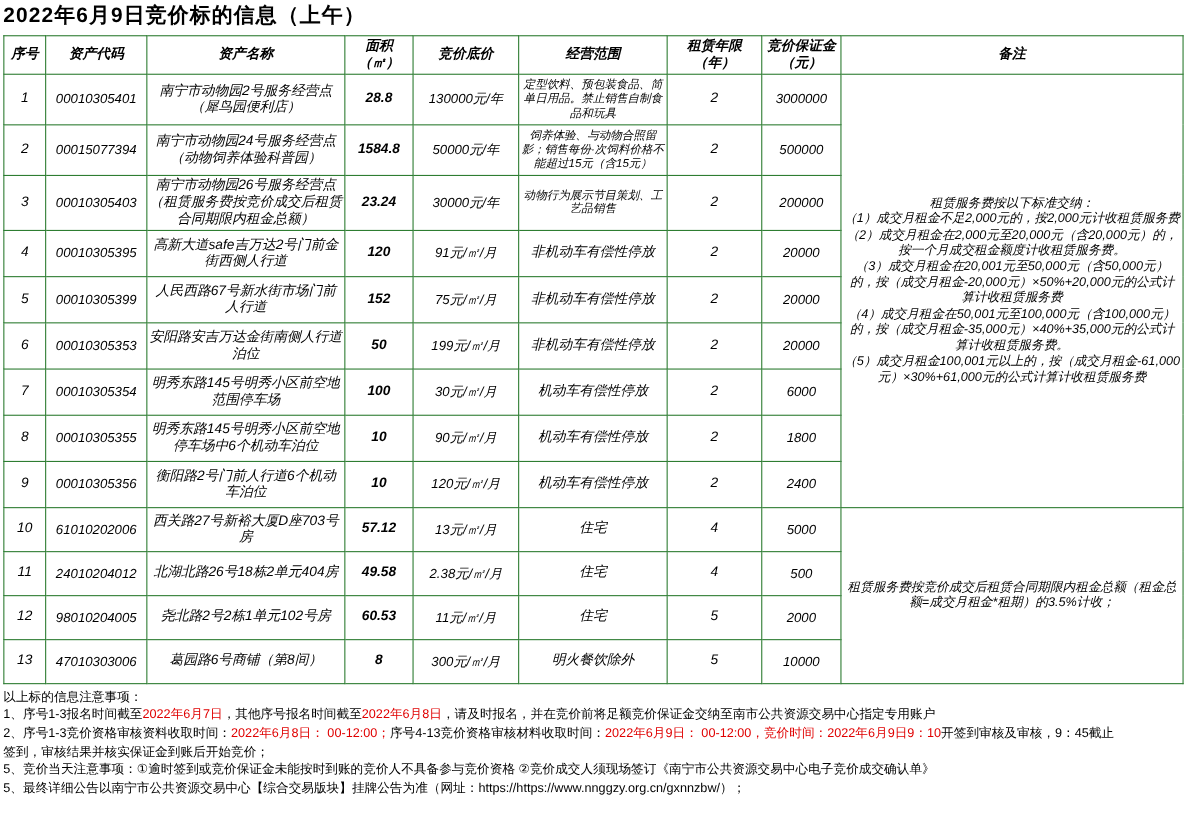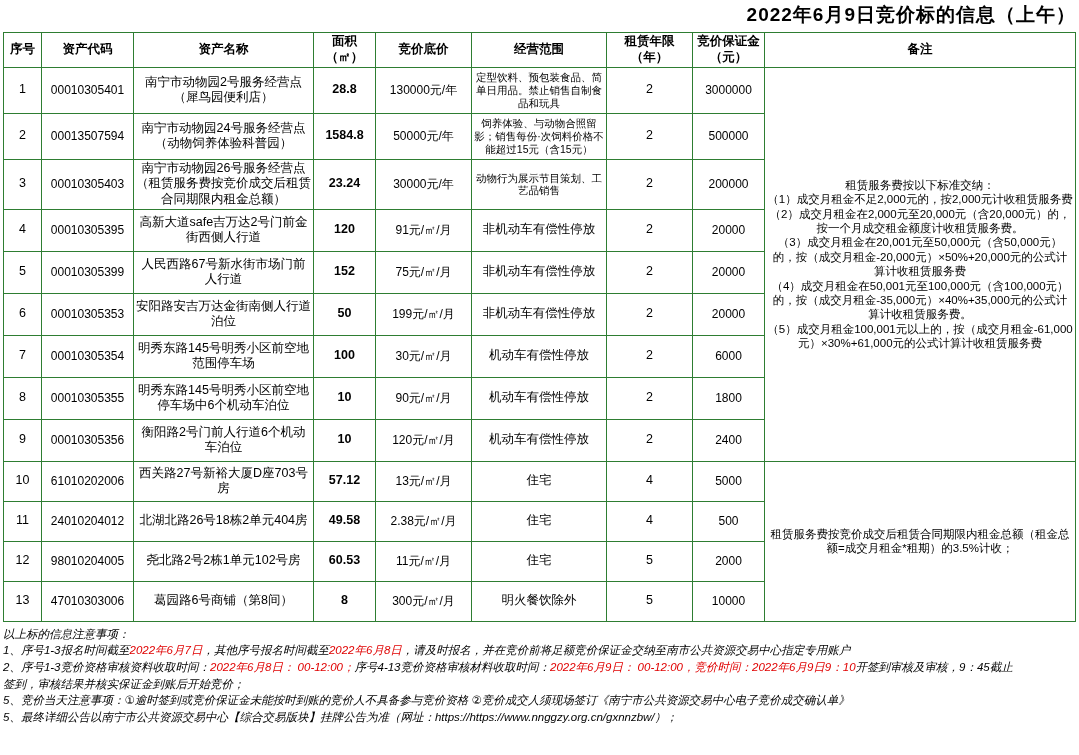--- a/index.html
+++ b/index.html
@@ -5,31 +5,32 @@
   html,body{margin:0;padding:0;background:#ffffff;}
   body{
     width:1079px;height:755px;
     font-family:"Liberation Sans","DejaVu Sans",sans-serif;
     color:#000;
     font-size:12px;
     overflow:hidden;
   }
   .page{width:1079px;height:755px;position:relative;box-sizing:border-box;padding:0 3px;}
   .title{
-    text-align:right;
+    text-align:left;
     font-size:19px;
     font-weight:bold;
     letter-spacing:1px;
     padding:4px 0 5px 0;
     line-height:1.2;
   }
   table.main{
     border-collapse:collapse;
     width:1073px;
     table-layout:fixed;
+    font-style:italic;
   }
   table.main th, table.main td{
     border:1px solid #2e7d32;
     text-align:center;
     vertical-align:middle;
     padding:1px 2px;
     line-height:1.25;
   }
   table.main th{
     font-weight:bold;
@@ -51,21 +52,21 @@
     vertical-align:top;
     padding:4px 6px;
     line-height:1.55;
   }
   td.remark.center-mid{vertical-align:middle;}
   .notes{
     margin-top:4px;
     font-size:11.5px;
     line-height:1.45;
   }
-  .notes div{white-space:nowrap;font-style:italic;}
+  .notes div{white-space:nowrap;}
   .red{color:#e00000;}
 </style>
 </head>
 <body>
 
 <div class="page">
 
   <div class="title">2022年6月9日竞价标的信息（上午）</div>
 
   <table class="main">
@@ -107,21 +108,21 @@
             <div>租赁服务费按以下标准交纳：</div>
             <div>（1）成交月租金不足2,000元的，按2,000元计收租赁服务费</div>
             <div>（2）成交月租金在2,000元至20,000元（含20,000元）的，按一个月成交租金额度计收租赁服务费。</div>
             <div>（3）成交月租金在20,001元至50,000元（含50,000元）的，按（成交月租金-20,000元）×50%+20,000元的公式计算计收租赁服务费</div>
             <div>（4）成交月租金在50,001元至100,000元（含100,000元）的，按（成交月租金-35,000元）×40%+35,000元的公式计算计收租赁服务费。</div>
             <div>（5）成交月租金100,001元以上的，按（成交月租金-61,000元）×30%+61,000元的公式计算计收租赁服务费</div>
           </td>
         </tr>
         <tr style="height: 46px;">
           <td class="idx">2</td>
-          <td class="code">00013507594</td>
+          <td class="code">00015077394</td>
           <td class="name">南宁市动物园24号服务经营点（动物饲养体验科普园）</td>
           <td class="area">1584.8</td>
           <td class="price">50000元/年</td>
           <td class="scope small">饲养体验、与动物合照留影；销售每份·次饲料价格不能超过15元（含15元）</td>
           <td class="years">2</td>
           <td class="deposit">500000</td>
         </tr>
         <tr style="height: 46px;">
           <td class="idx">3</td>
           <td class="code">00010305403</td>

